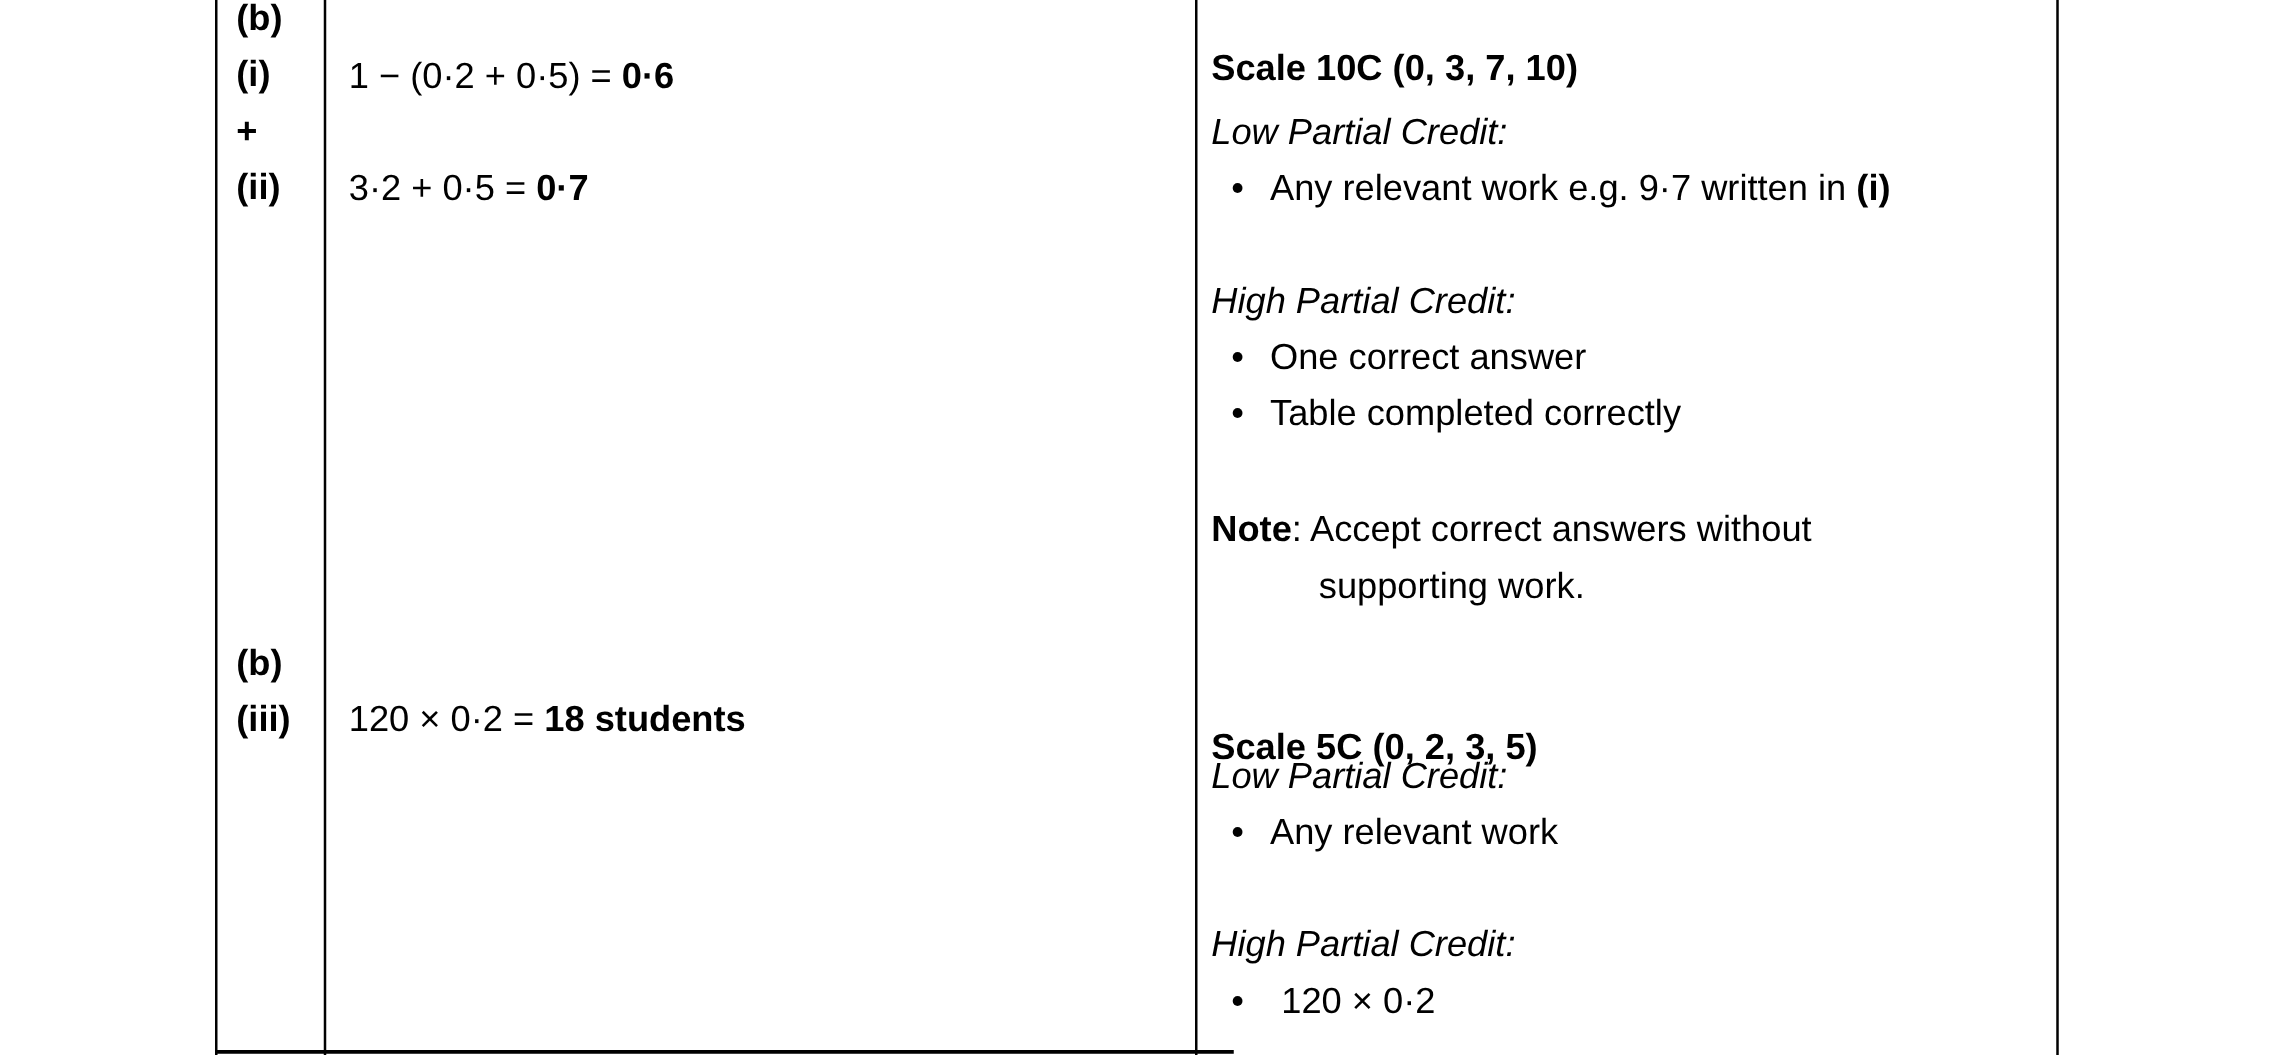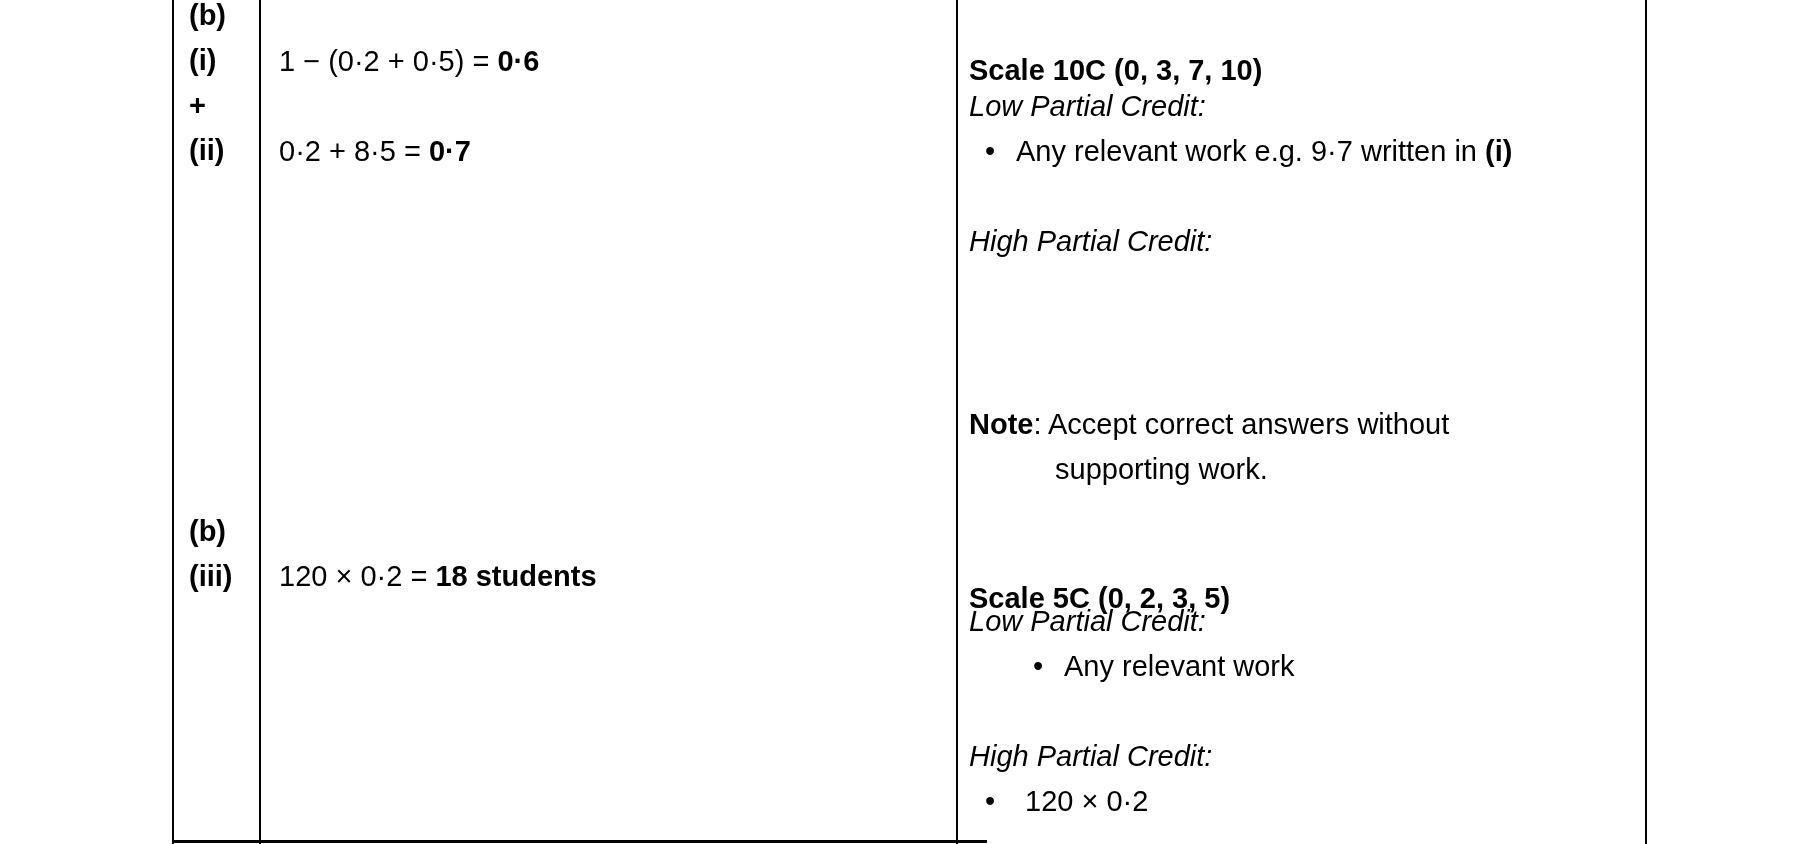--- a/index.html
+++ b/index.html
@@ -58,51 +58,57 @@
     <div>(b)</div>
     <div>(i)</div>
     <div>+</div>
     <div>(ii)</div>
   </div>
 
   <div class="txt" style="left:279px; top:39px;">
     <span>1 − (0·2 + 0·5) = </span><span class="bold">0·6</span>
   </div>
   <div class="txt" style="left:279px; top:129px;">
-    <span>0·2 + 8·5 = </span><span class="bold">0·7</span>
+    <span>3·2 + 0·5 = </span><span class="bold">0·7</span>
   </div>
 
-  <div class="txt bold" style="left:969px; top:48px;">Scale 10C (0, 3, 7, 10)</div>
+  <div class="txt bold" style="left:969px; top:33px;">Scale 10C (0, 3, 7, 10)</div>
   <div class="txt italic" style="left:969px; top:84px;">Low Partial Credit:</div>
 
   <div class="txt" style="left:985px; top:129px;">
     <span class="bullet">•</span><span>Any relevant work e.g. 9·7 written in </span><span class="bold">(i)</span>
   </div>
 
   <div class="txt italic" style="left:969px; top:219px;">High Partial Credit:</div>
 
+  <div class="txt" style="left:985px; top:264px;">
+    <span class="bullet">•</span><span>One correct answer</span>
+  </div>
+  <div class="txt" style="left:985px; top:309px;">
+    <span class="bullet">•</span><span>Table completed correctly</span>
+  </div>
 
   <div class="txt" style="left:969px; top:402px;">
     <span class="bold">Note</span><span>: Accept correct answers without</span>
   </div>
   <div class="txt" style="left:1055px; top:447px;">supporting work.</div>
 
   <div class="txt labels" style="left:189px; top:509px;">
     <div>(b)</div>
     <div>(iii)</div>
   </div>
 
   <div class="txt" style="left:279px; top:554px;">
     <span>120 × 0·2 = </span><span class="bold">18 students</span>
   </div>
 
   <div class="txt bold" style="left:969px; top:554px;margin-top:22px;">Scale 5C (0, 2, 3, 5)</div>
   <div class="txt italic" style="left:969px; top:599px;">Low Partial Credit:</div>
 
-  <div class="txt" style="left:985px; top:644px;margin-left:48px;">
+  <div class="txt" style="left:985px; top:644px;">
     <span class="bullet">•</span><span>Any relevant work</span>
   </div>
 
   <div class="txt italic" style="left:969px; top:734px;">High Partial Credit:</div>
 
   <div class="txt" style="left:985px; top:779px;">
     <span class="bullet wide">•</span><span>120 × 0·2</span>
   </div>
 
 </div>

